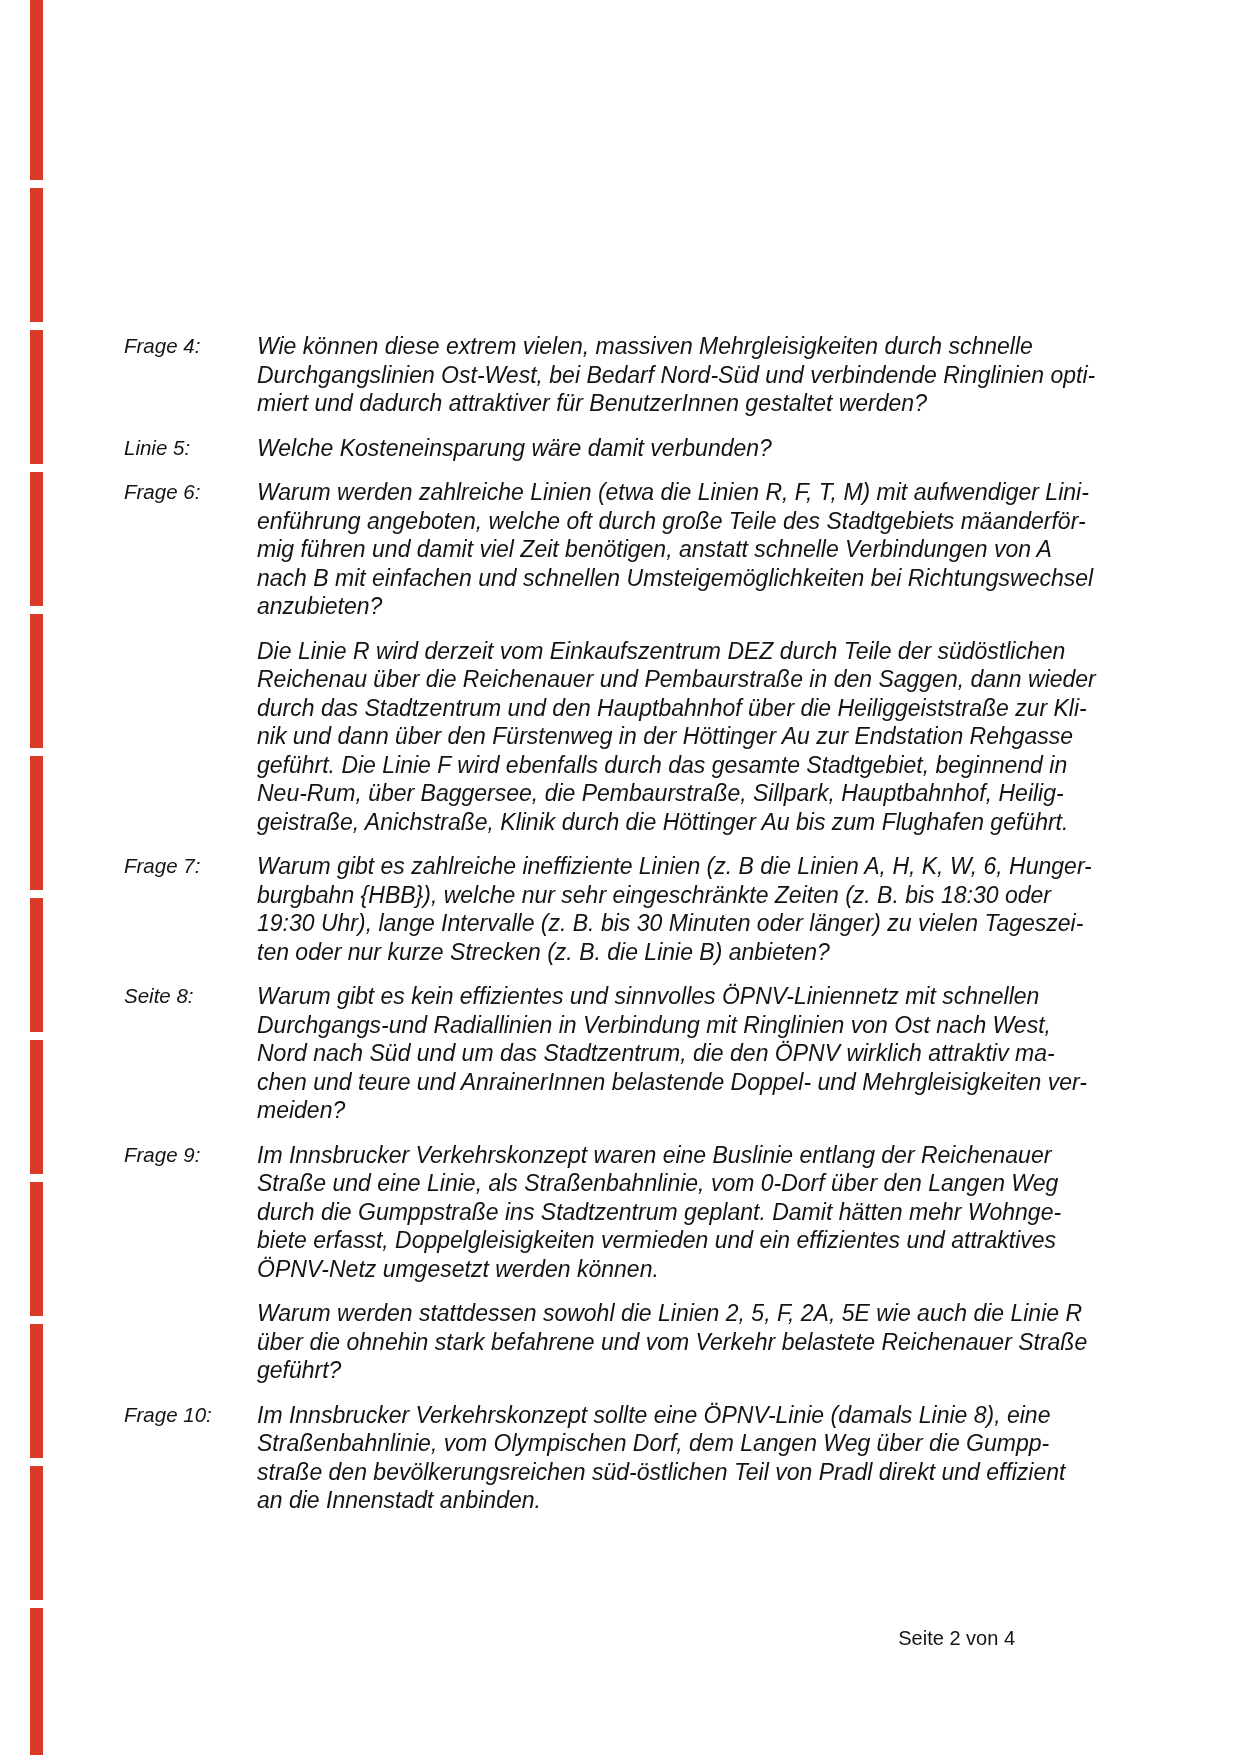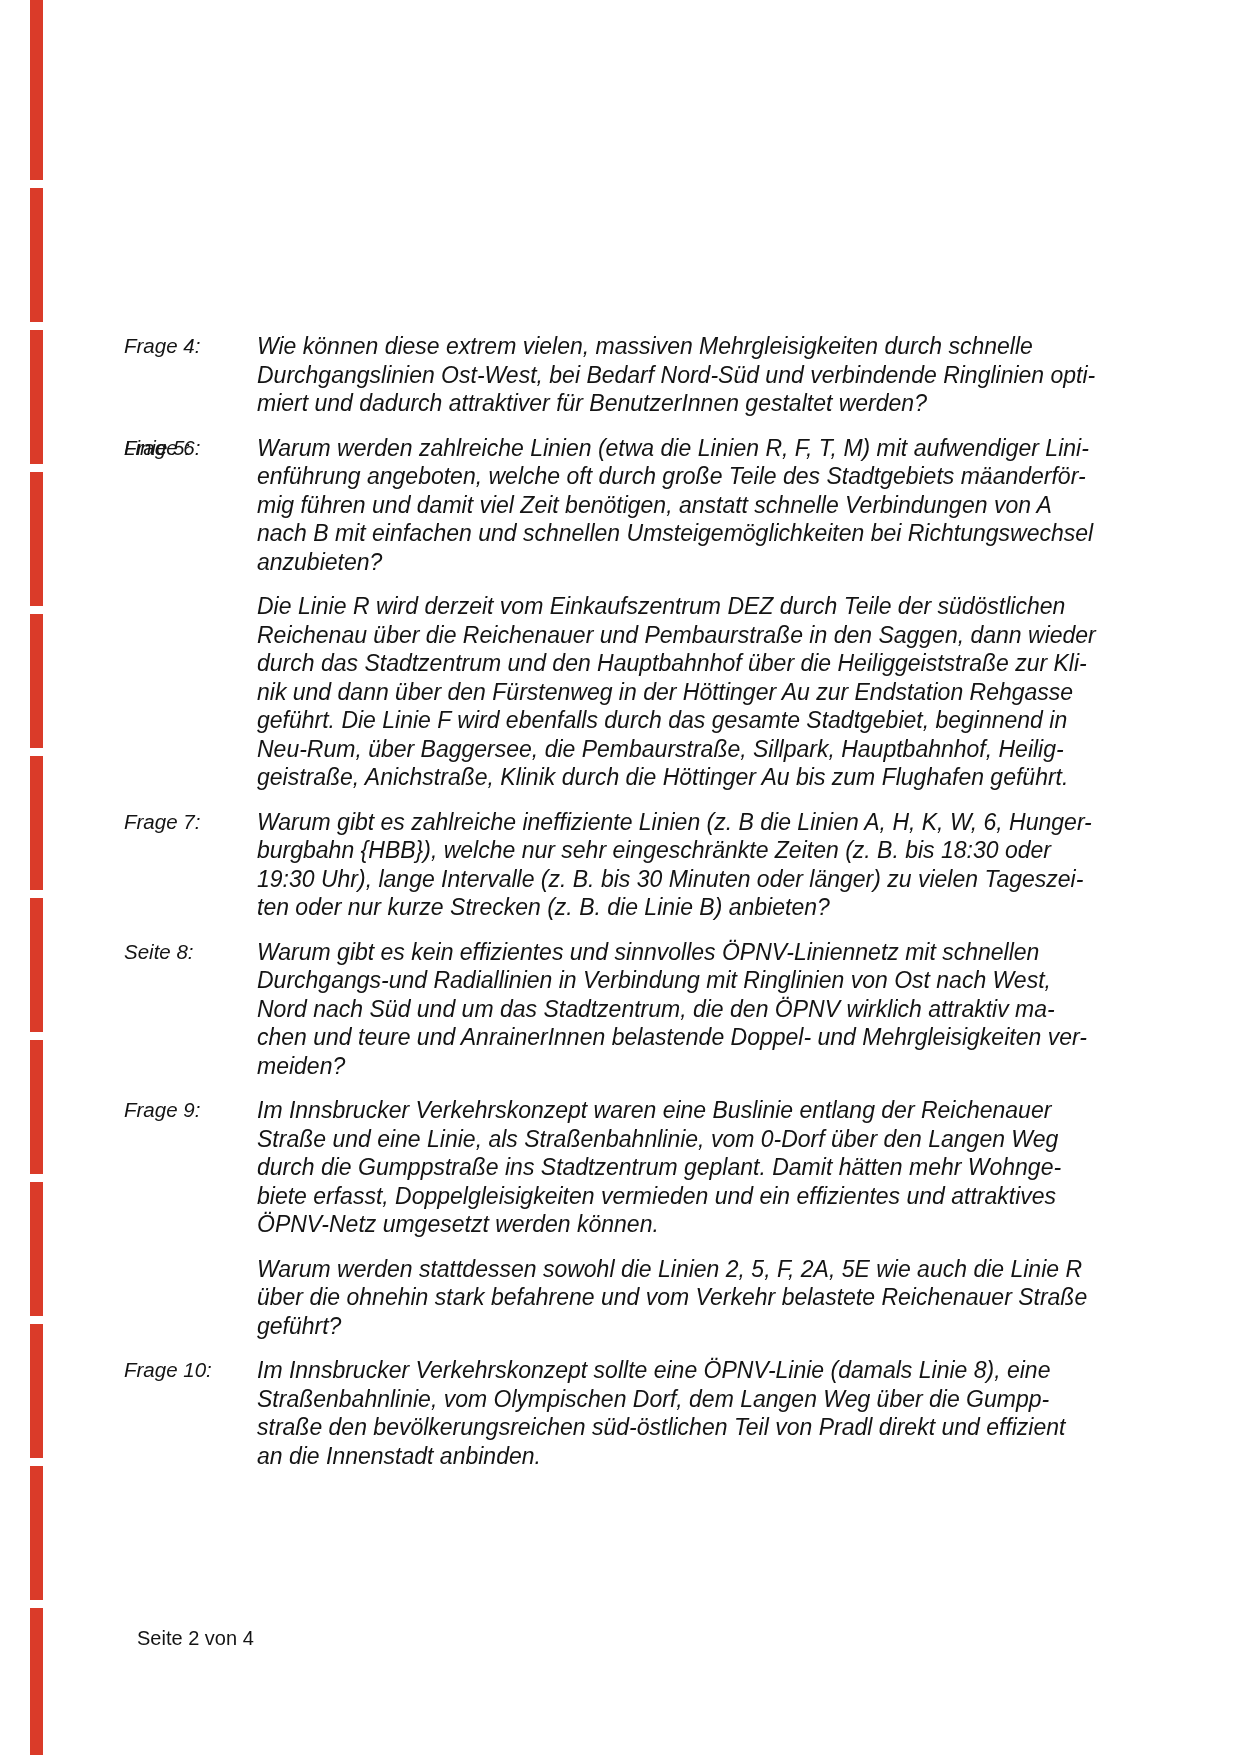--- a/index.html
+++ b/index.html
@@ -23,21 +23,21 @@
   }
   .q-body { margin-left: 133px; }
   .para {
     margin: 0 0 16px 0;
     font-style: italic;
     font-size: 23px; line-height: 28.5px;
     white-space: pre;
   }
   #footer {
     position: absolute; left: 137px; top: 1624px; width: 878px;
-    text-align: left;
+    text-align: right;
     font-size: 20px; line-height: 28px;
     font-style: normal;
   }
 </style>
 </head>
 <body>
 
 <div id="left-bar">
     <div class="bar-seg" style="top: 0px; height: 180px; background: rgb(218, 59, 41);"></div>
     <div class="bar-seg" style="top: 188px; height: 134px; background: rgb(218, 59, 41);"></div>
@@ -59,20 +59,23 @@
     <div class="q-label">Frage 4:</div>
     <div class="q-body">
       <p class="para">Wie können diese extrem vielen, massiven Mehrgleisigkeiten durch schnelle
 Durchgangslinien Ost-West, bei Bedarf Nord-Süd und verbindende Ringlinien opti-
 miert und dadurch attraktiver für BenutzerInnen gestaltet werden?</p>
     </div>
   </div>
 
   <div class="question">
     <div class="q-label">Linie 5:</div>
+    <div class="q-body">
+      <p class="para">Welche Kosteneinsparung wäre damit verbunden?</p>
+    </div>
   </div>
 
   <div class="question">
     <div class="q-label">Frage 6:</div>
     <div class="q-body">
       <p class="para">Warum werden zahlreiche Linien (etwa die Linien R, F, T, M) mit aufwendiger Lini-
 enführung angeboten, welche oft durch große Teile des Stadtgebiets mäanderför-
 mig führen und damit viel Zeit benötigen, anstatt schnelle Verbindungen von A
 nach B mit einfachen und schnellen Umsteigemöglichkeiten bei Richtungswechsel
 anzubieten?</p>

